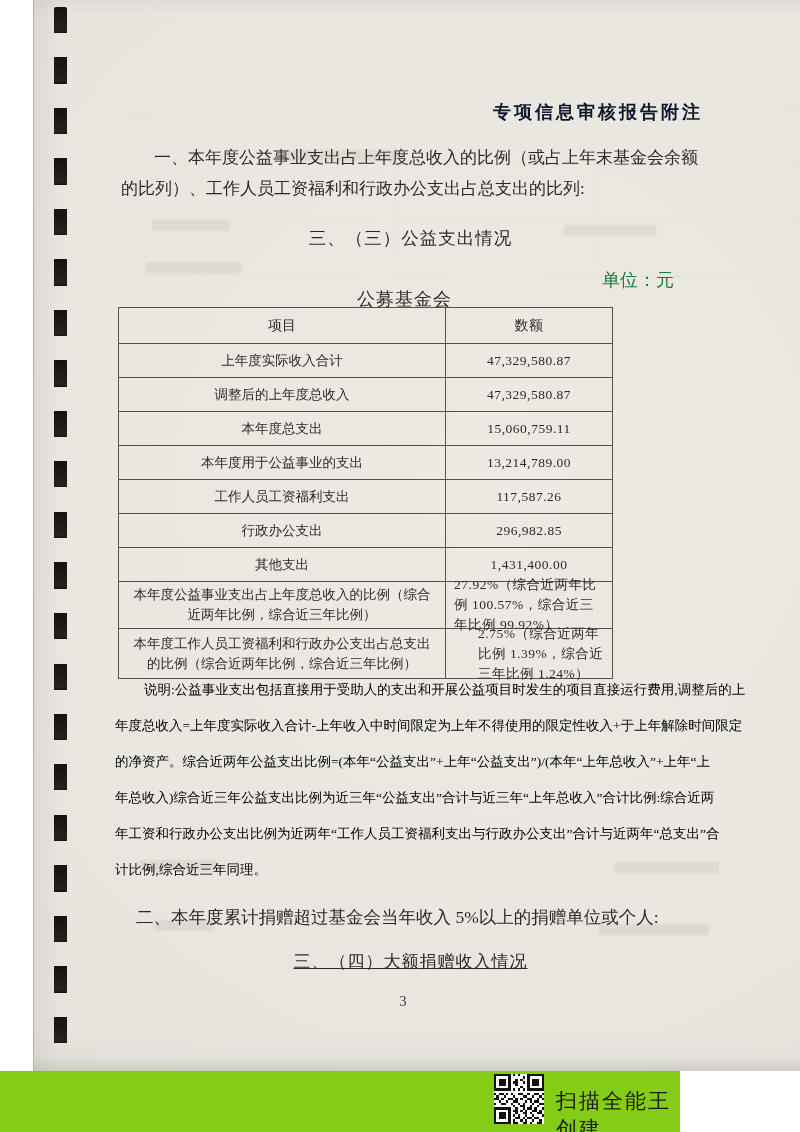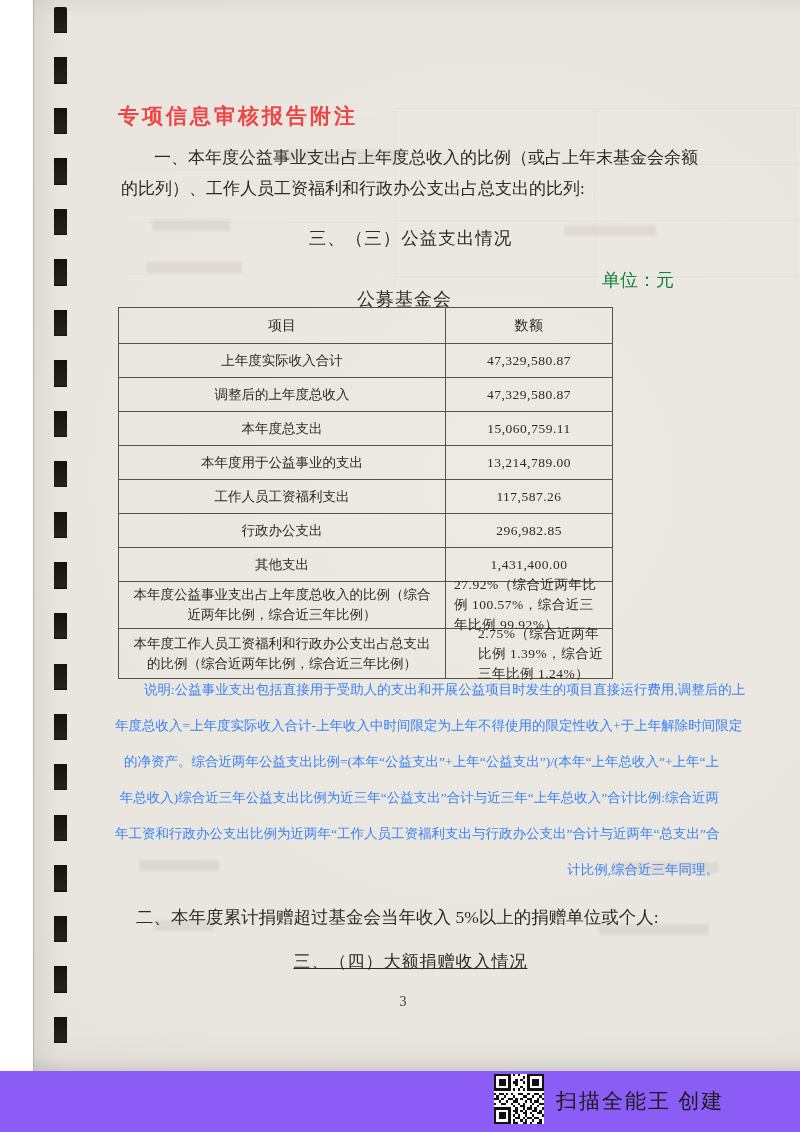--- a/index.html
+++ b/index.html
@@ -36,22 +36,22 @@
       repeating-linear-gradient(to bottom, rgba(150,140,118,.16) 0 1px, rgba(0,0,0,0) 1px 56px),
       repeating-linear-gradient(to right, rgba(150,140,118,.10) 0 1px, rgba(0,0,0,0) 1px 200px);
   }
   .ghost-grid-b{
     left:95px;top:118px;width:250px;height:168px;opacity:.4;filter:blur(.7px);
     background:repeating-linear-gradient(to bottom, rgba(150,140,118,.14) 0 1px, rgba(0,0,0,0) 1px 52px);
   }
   .gb{position:absolute;background:rgba(120,110,90,.10);filter:blur(1.2px);border-radius:2px;}
   
   .title{
-    position:absolute;left:118px;top:88px;width:585px;text-align:left;
-    font-size:21px;font-weight:bold;letter-spacing:3px;color:#ef4444;
+    position:absolute;left:118px;top:88px;width:585px;text-align:right;
+    font-size:18px;font-weight:bold;letter-spacing:3px;color:#0f172a;
   }
   .para1{position:absolute;left:121px;top:142px;width:584px;font-size:17px;line-height:31px;color:#2c2a25;}
   .para1 .indent{text-indent:33px;}
   .heading1{position:absolute;left:118px;top:226px;width:585px;text-align:center;font-size:17.5px;letter-spacing:1px;color:#2c2a25;}
   .fund-label{position:absolute;left:357px;top:267px;font-size:18px;letter-spacing:1px;color:#2c2a25;margin-top:20px;}
   .unit-label{position:absolute;left:602px;top:268px;font-size:18px;color:#15803d;}
   
   .tbl{
     position:absolute;left:118px;top:307px;width:495px;box-sizing:border-box;
     border:1px solid #56524a;font-size:13.5px;color:#2c2a25;
@@ -59,29 +59,29 @@
   .trow{display:flex;border-top:1px solid #56524a;}
   .trow:first-child{border-top:none;}
   .c1{width:327px;border-right:1px solid #56524a;display:flex;align-items:center;justify-content:center;text-align:center;padding:2px 12px;box-sizing:border-box;line-height:20px;}
   .c2{flex:1;display:flex;align-items:center;justify-content:center;padding:2px 8px;box-sizing:border-box;line-height:20px;letter-spacing:.5px;}
   .h-header{height:35px;}
   .h-s{height:33px;}
   .h-d1{height:46px;}
   .h-d2{height:49px;gap:24px;}
   .thead{font-size:14px;}
   
-  .note{position:absolute;left:115px;top:672px;width:604px;font-size:13.5px;color:#3b82f6;text-align:right;}
+  .note{position:absolute;left:115px;top:672px;width:604px;font-size:13.5px;color:#000000;}
   .note-line{height:36px;line-height:36px;white-space:nowrap;}
   .note-line:first-child{text-indent:29px;}
   
   .para2{position:absolute;left:136px;top:905px;font-size:17.5px;color:#2c2a25;}
   .heading2{position:absolute;left:118px;top:950px;width:585px;text-align:center;font-size:17px;letter-spacing:1px;color:#2c2a25;text-decoration:underline;}
   .pagenum{position:absolute;left:118px;top:994px;width:570px;text-align:center;font-size:14px;color:#3a3833;}
   
-  .footer{position:absolute;left:0;top:1071px;width:800px;height:61px;background:#8b5cf6;}
+  .footer{position:absolute;left:0;top:1071px;width:680px;height:61px;background:#84cc16;}
   .qr{position:absolute;left:494px;top:3px;width:50px;height:50px;}
   .scan-text{position:absolute;left:556px;top:16px;font-size:21px;letter-spacing:2px;color:#1c1a17;font-family:"Liberation Serif","DejaVu Serif",serif;}
 </style>
 </head>
 <body>
 
 <div class="paper">
   <div class="binding-strip"></div>
 
   <div class="ghost ghost-grid-a"></div>

